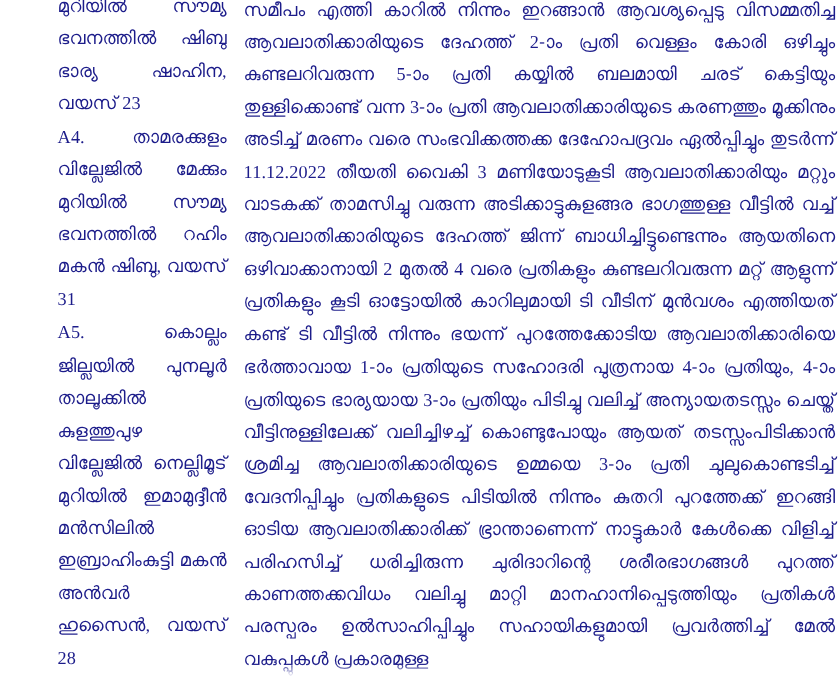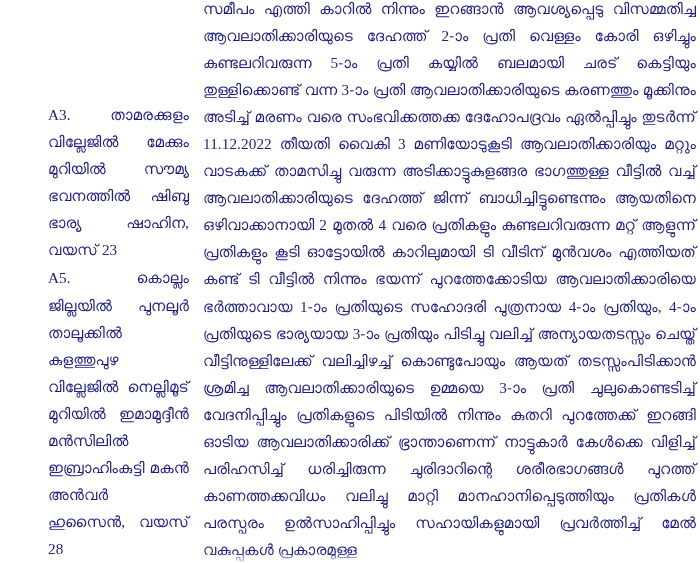--- a/index.html
+++ b/index.html
@@ -76,20 +76,21 @@
   }
 </style>
 </head>
 <body>
 
 <div class="page">
   <div class="columns">
 
     <div class="col-left">
       <p class="para">A3. താമരക്കുളം വില്ലേജിൽ മേക്കും മുറിയിൽ സൗമ്യ ഭവനത്തിൽ ഷിബു ഭാര്യ ഷാഹിന, വയസ് 23</p>
+      <p class="para">A4. താമരക്കുളം വില്ലേജിൽ മേക്കും മുറിയിൽ സൗമ്യ ഭവനത്തിൽ റഹിം മകൻ ഷിബു, വയസ് 31</p>
       <p class="para">A5. കൊല്ലം ജില്ലയിൽ പുനലൂർ താലൂക്കിൽ കുളത്തുപുഴ വില്ലേജിൽ നെല്ലിമൂട് മുറിയിൽ ഇമാമുദ്ദീൻ മൻസിലിൽ ഇബ്രാഹിംകുട്ടി മകൻ അൻവർ ഹുസൈൻ, വയസ് 28</p>
 
     </div>
 
     <div class="col-right">
       <p class="para">സമീപം എത്തി കാറിൽ നിന്നും ഇറങ്ങാൻ ആവശ്യപ്പെടു വിസമ്മതിച്ച ആവലാതിക്കാരിയുടെ ദേഹത്ത് 2-ാം പ്രതി വെള്ളം കോരി ഒഴിച്ചും കുണ്ടലറിവരുന്ന 5-ാം പ്രതി കയ്യിൽ ബലമായി ചരട് കെട്ടിയും തുള്ളിക്കൊണ്ട് വന്ന 3-ാം പ്രതി ആവലാതിക്കാരിയുടെ കരണത്തും മൂക്കിനും അടിച്ച് മരണം വരെ സംഭവിക്കത്തക്ക ദേഹോപദ്രവം ഏൽപ്പിച്ചും തുടർന്ന് 11.12.2022 തീയതി വൈകി 3 മണിയോടുകൂടി ആവലാതിക്കാരിയും മറ്റും വാടകക്ക് താമസിച്ചു വരുന്ന അടിക്കാട്ടുകുളങ്ങര ഭാഗത്തുള്ള വീട്ടിൽ വച്ച് ആവലാതിക്കാരിയുടെ ദേഹത്ത് ജിന്ന് ബാധിച്ചിട്ടുണ്ടെന്നും ആയതിനെ ഒഴിവാക്കാനായി 2 മുതൽ 4 വരെ പ്രതികളും കുണ്ടലറിവരുന്ന മറ്റ് ആളുന്ന് പ്രതികളും കൂടി ഓട്ടോയിൽ കാറിലുമായി ടി വീടിന് മുൻവശം എത്തിയത് കണ്ട് ടി വീട്ടിൽ നിന്നും ഭയന്ന് പുറത്തേക്കോടിയ ആവലാതിക്കാരിയെ ഭർത്താവായ 1-ാം പ്രതിയുടെ സഹോദരി പുത്രനായ 4-ാം പ്രതിയും, 4-ാം പ്രതിയുടെ ഭാര്യയായ 3-ാം പ്രതിയും പിടിച്ചു വലിച്ച് അന്യായതടസ്സം ചെയ്ത് വീട്ടിനുള്ളിലേക്ക് വലിച്ചിഴച്ച് കൊണ്ടുപോയും ആയത് തടസ്സംപിടിക്കാൻ ശ്രമിച്ച ആവലാതിക്കാരിയുടെ ഉമ്മയെ 3-ാം പ്രതി ചുലുകൊണ്ടടിച്ച് വേദനിപ്പിച്ചും പ്രതികളുടെ പിടിയിൽ നിന്നും കുതറി പുറത്തേക്ക് ഇറങ്ങി ഓടിയ ആവലാതിക്കാരിക്ക് ഭ്രാന്താണെന്ന് നാട്ടുകാർ കേൾക്കെ വിളിച്ച് പരിഹസിച്ച് ധരിച്ചിരുന്ന ചുരിദാറിന്റെ ശരീരഭാഗങ്ങൾ പുറത്ത് കാണത്തക്കവിധം വലിച്ചു മാറ്റി മാനഹാനിപ്പെടുത്തിയും പ്രതികൾ പരസ്പരം ഉൽസാഹിപ്പിച്ചും സഹായികളുമായി പ്രവർത്തിച്ച് മേൽ വകുപ്പുകൾ പ്രകാരമുള്ള</p>
     </div>
 
   </div>
 </div>

